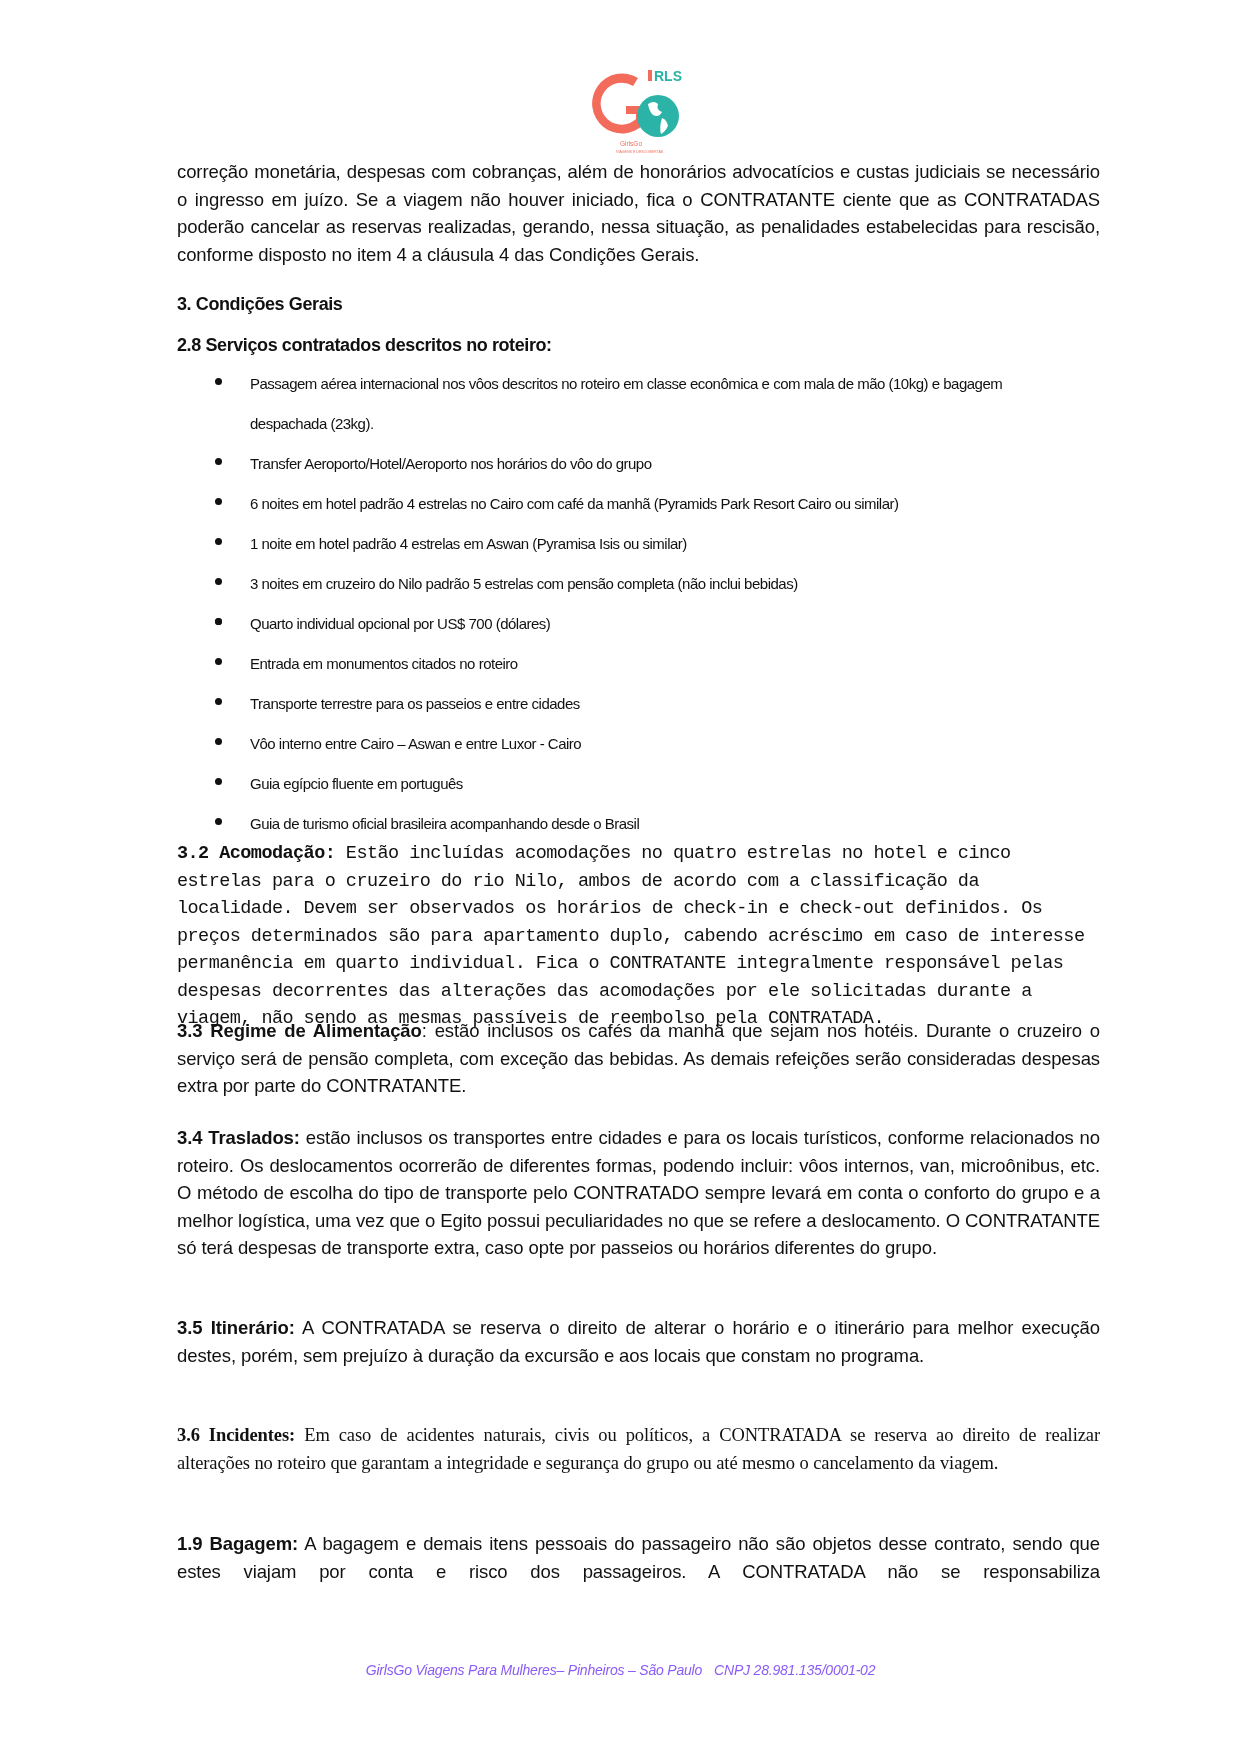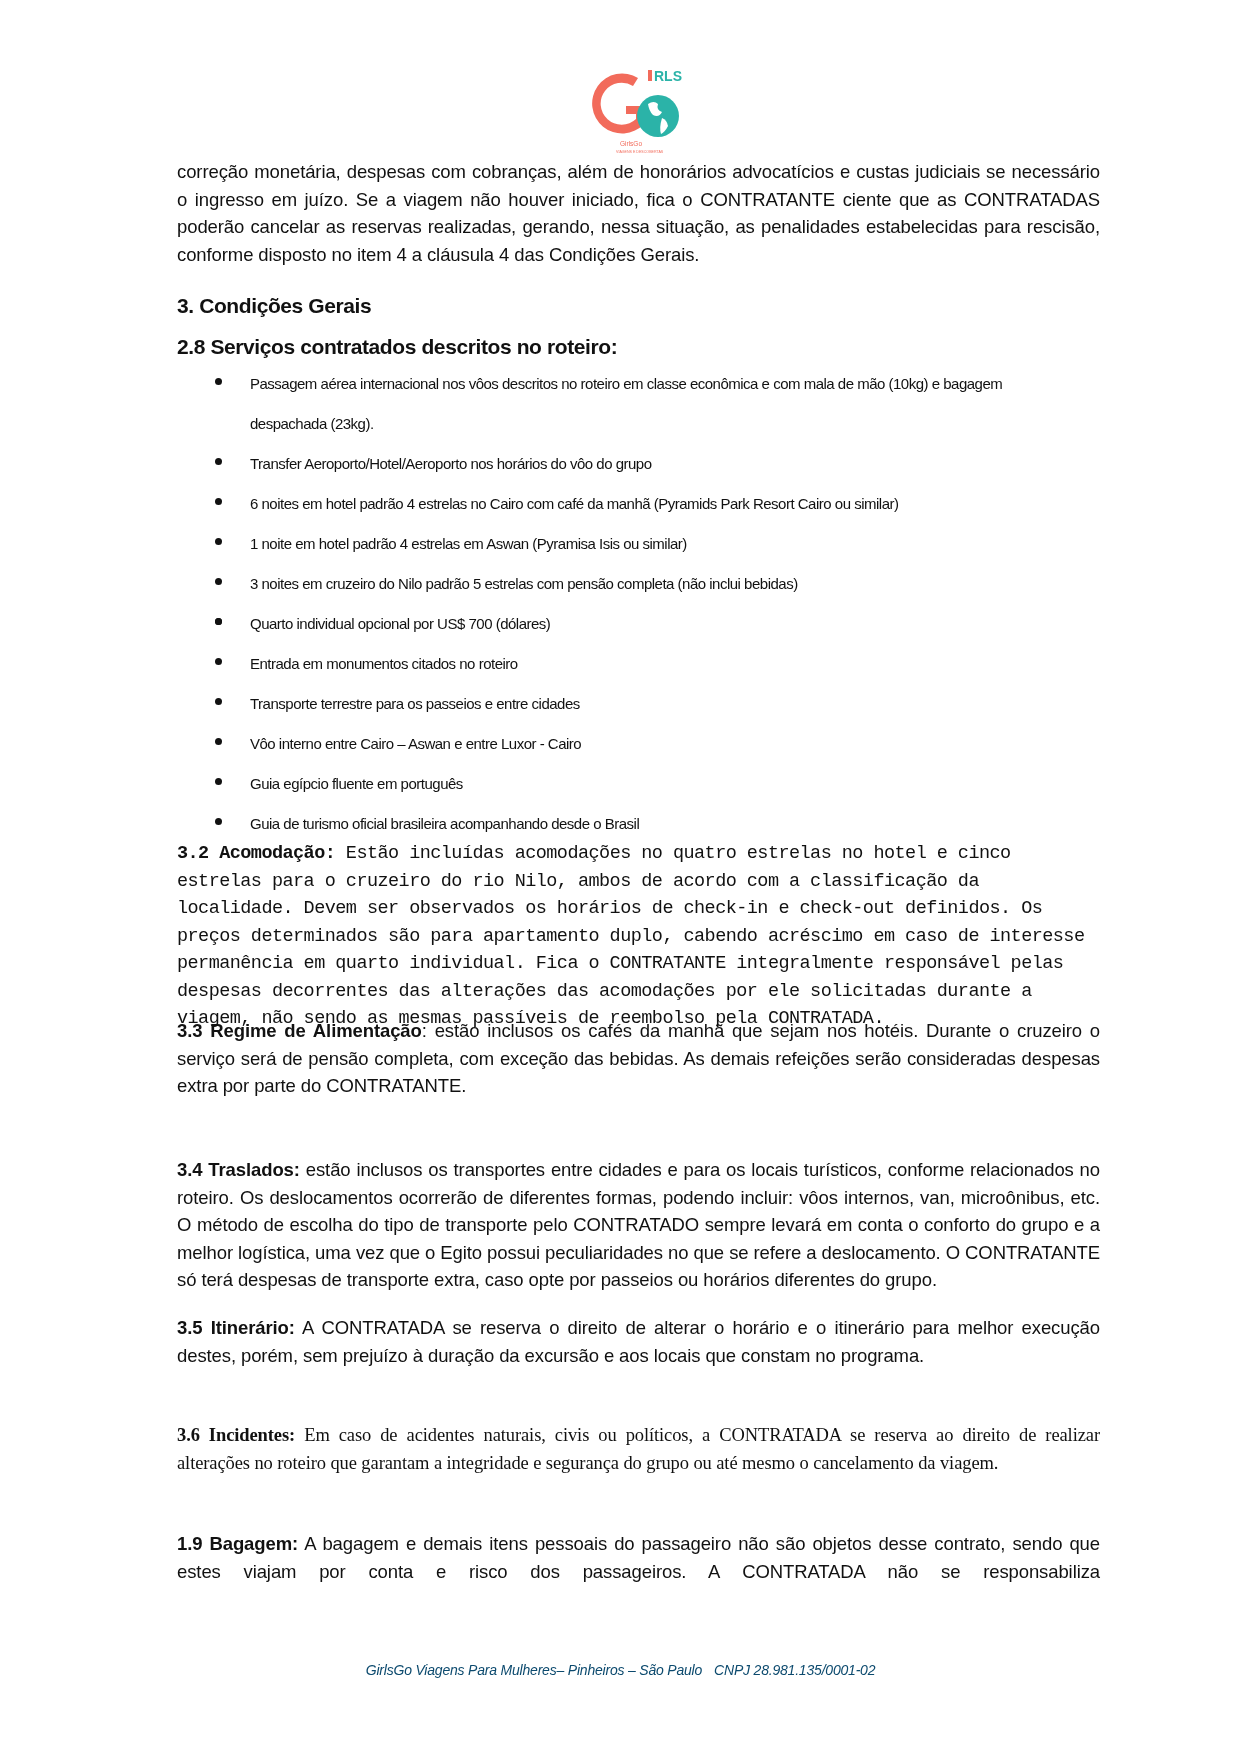--- a/index.html
+++ b/index.html
@@ -7,28 +7,28 @@
          font-family:"Liberation Sans", sans-serif; color:#111; }
   .page { position:absolute; left:0; top:0; width:1241px; height:1754px; }
 
   .logo { position:absolute; left:592px; top:66px; width:106px; height:90px;text-decoration:underline; }
 
   .block { position:absolute; left:177px; width:923px; }
   .para { font-size:18.5px; line-height:27.5px; text-align:justify; margin:0; letter-spacing:-0.1px; }
   .cond { font-size:18.5px; line-height:27.5px; margin:0; letter-spacing:-0.55px; text-align:left;font-family:Liberation Mono, monospace; }
   b, .b { font-weight:bold; }
 
-  .h { font-size:21px; font-weight:bold; margin:0; letter-spacing:-0.4px; }
+  .h { font-size:18px; font-weight:bold; margin:0; letter-spacing:-0.4px; }
 
   ul.bullets { list-style:none; margin:0; padding:0; }
   ul.bullets li { position:relative; padding-left:73px; font-size:15px; line-height:40px; letter-spacing:-0.5px; }
   ul.bullets li .dot { position:absolute; left:38px; top:14px; width:7px; height:7px; border-radius:50%; background:#111; }
 
   .footer { position:absolute; left:0; width:1241px; top:1662px; text-align:center;
-            font-size:14px; font-style:italic; color:#0c4a6e; letter-spacing:-0.2px; }
+            font-size:14px; font-style:italic; color:#8b5cf6; letter-spacing:-0.2px; }
   .footer span.gap { display:inline-block; width:12px; }
 </style>
 </head>
 <body>
 
 <div class="page">
 
   <div class="logo">
     <svg width="106" height="90" viewBox="0 0 106 90">
 
@@ -77,21 +77,21 @@
   </div>
 
   <div class="block" style="top:840px;">
     <p class="cond"><b>3.2 Acomodação:</b><span> Estão incluídas acomodações no quatro estrelas no hotel e cinco estrelas para o cruzeiro do rio Nilo, ambos de acordo com a classificação da localidade. Devem ser observados os horários de check-in e check-out definidos. Os preços determinados são para apartamento duplo, cabendo acréscimo em caso de interesse permanência em quarto individual. Fica o CONTRATANTE integralmente responsável pelas despesas decorrentes das alterações das acomodações por ele solicitadas durante a viagem, não sendo as mesmas passíveis de reembolso pela CONTRATADA.</span></p>
   </div>
 
   <div class="block" style="top:1017px;">
     <p class="para"><b>3.3 Regime de Alimentação</b><span>: estão inclusos os cafés da manhã que sejam nos hotéis. Durante o cruzeiro o serviço será de pensão completa, com exceção das bebidas. As demais refeições serão consideradas despesas extra por parte do CONTRATANTE.</span></p>
   </div>
 
-  <div class="block" style="top:1156px;">
+  <div class="block" style="top:1124px;">
     <p class="para"><b>3.4 Traslados:</b><span>  estão inclusos os transportes entre cidades e para os locais turísticos, conforme relacionados no roteiro. Os deslocamentos ocorrerão de diferentes formas, podendo incluir: vôos internos, van, microônibus, etc. O método de escolha do tipo de transporte pelo CONTRATADO sempre levará em conta o conforto do grupo e a melhor logística, uma vez que o Egito possui peculiaridades no que se refere a deslocamento. O CONTRATANTE só terá despesas de transporte extra, caso opte por passeios ou horários diferentes do grupo.</span></p>
   </div>
 
   <div class="block" style="top:1314px;">
     <p class="para"><b>3.5 Itinerário:</b><span> A CONTRATADA se reserva o direito de alterar o horário e o itinerário para melhor execução destes, porém, sem prejuízo à duração da excursão e aos locais que constam no programa.</span></p>
   </div>
 
   <div class="block" style="top:1422px;font-family:Liberation Serif, serif;">
     <p class="para"><b>3.6 Incidentes:</b><span> Em caso de acidentes naturais, civis ou políticos, a CONTRATADA se reserva ao direito de realizar alterações no roteiro que garantam a integridade e segurança do grupo ou até mesmo o cancelamento da viagem.</span></p>
   </div>

